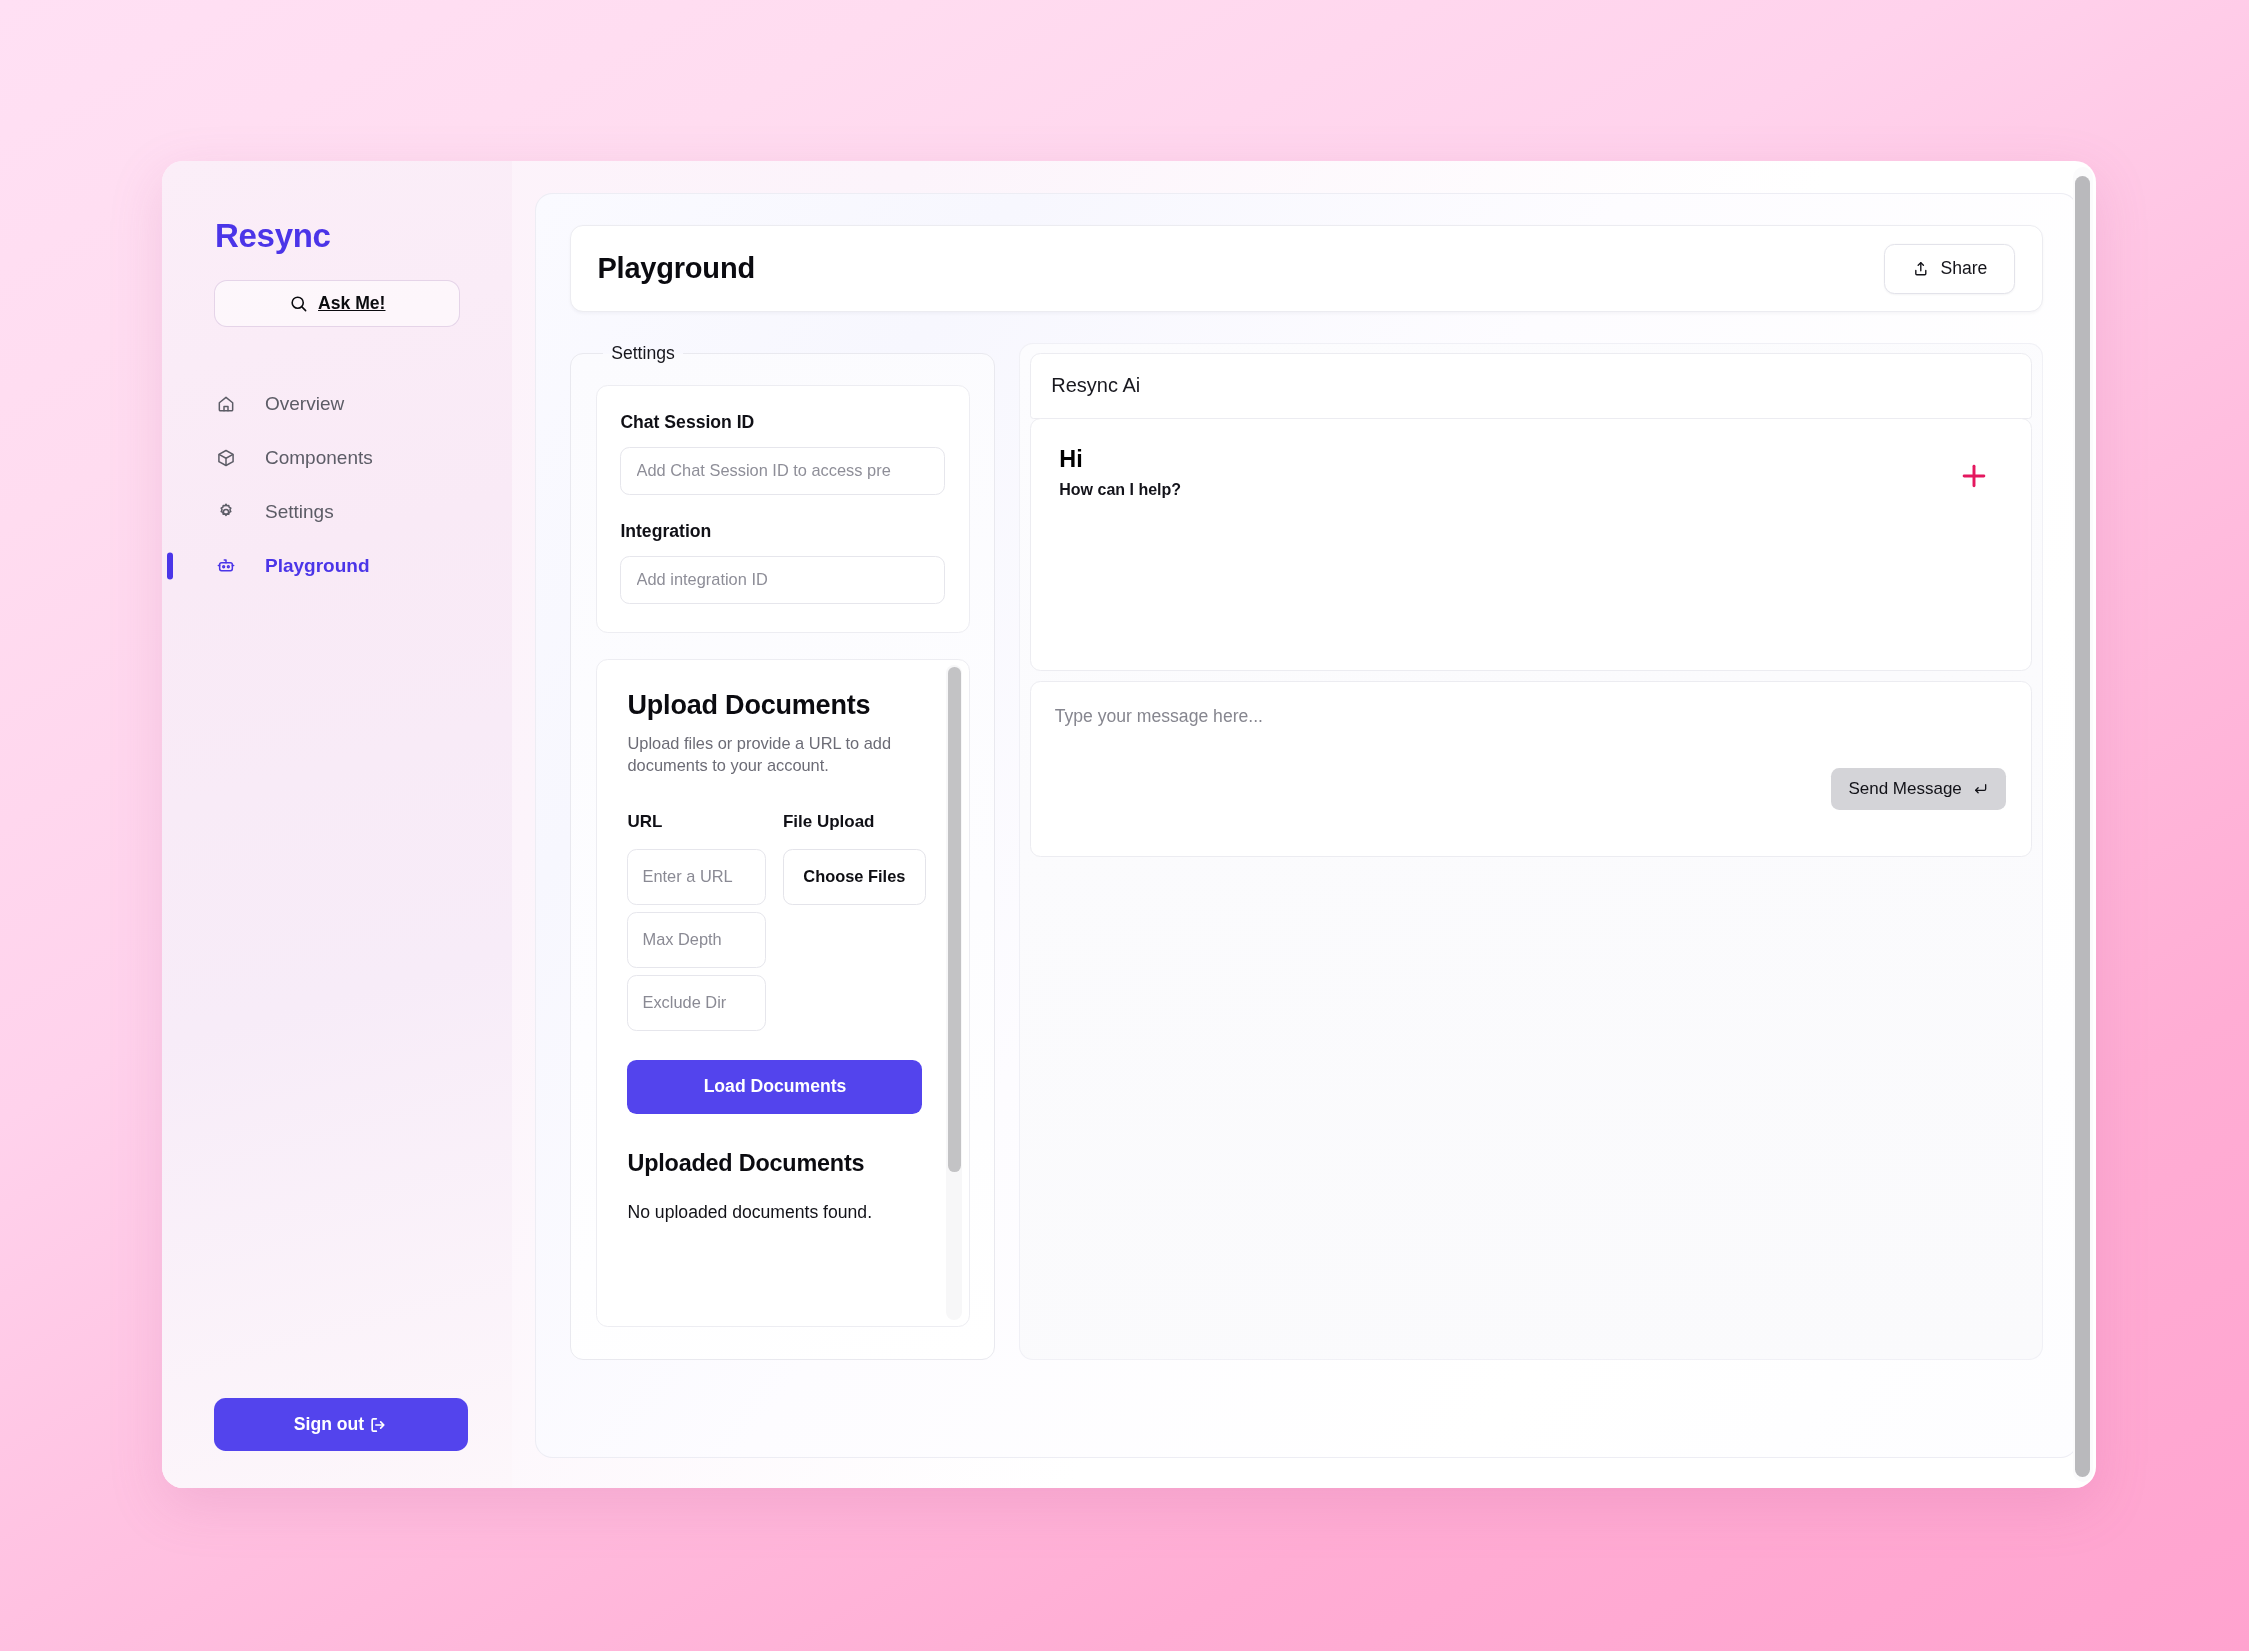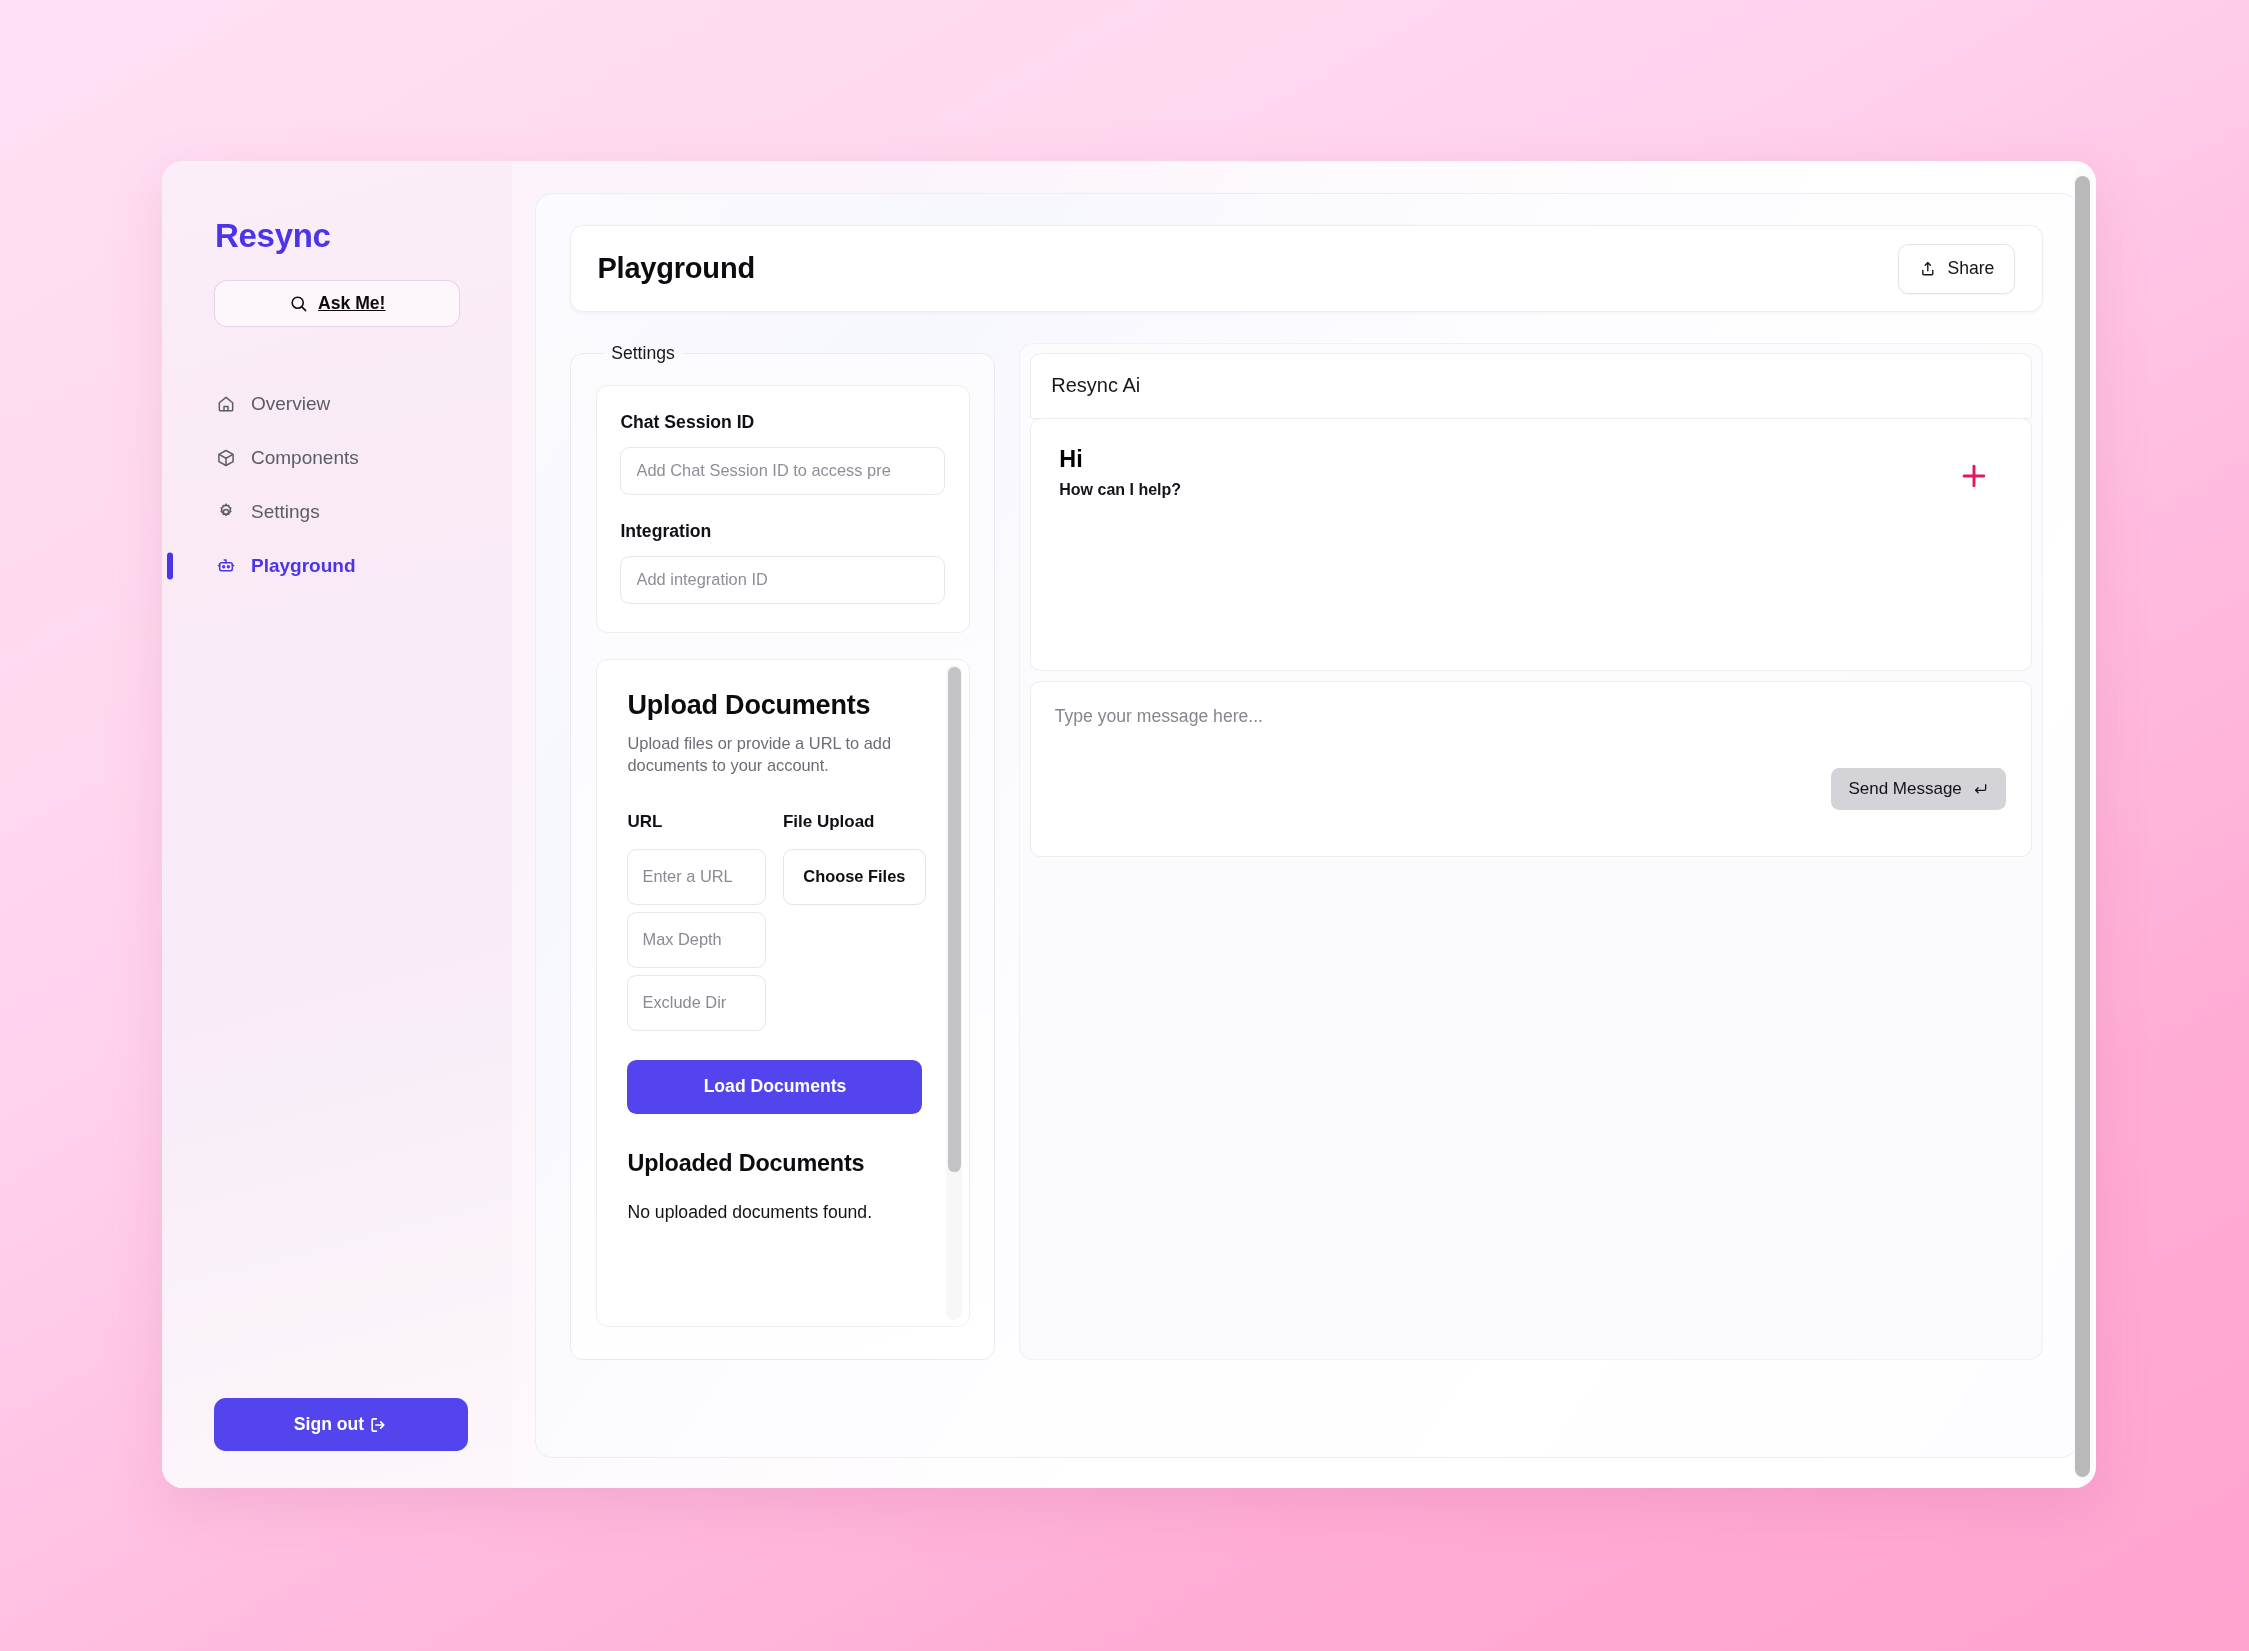--- a/index.html
+++ b/index.html
@@ -84,21 +84,21 @@
     left: 0;
     top: 216px;
     width: 100%;
   }
   .nav-item {
     position: relative;
     height: 54px;
     display: flex;
     align-items: center;
     padding-left: 53px;
-    gap: 14px;
+    gap: 28px;
     cursor: pointer;
   }
   .nav-item .ico {
     width: 22px;
     height: 22px;
     display: flex;
     align-items: center;
     justify-content: center;
     flex: 0 0 22px;
   }
@@ -176,21 +176,21 @@
     padding: 0 27px 0 26px;
   }
   .page-title {
     font-size: 29px;
     font-weight: 700;
     color: #0b0b10;
     letter-spacing: -0.2px;
   }
   .share-btn {
     height: 50px;
-    padding: 0 20px;
+    padding: 0 27px;
     border-radius: 10.5px;
     background: #fff;
     border: 0.6px solid #e3e3ea;
     display: flex;
     align-items: center;
     gap: 10.5px;
     font-size: 17.6px;
     color: #15151b;
     cursor: pointer;
     font-family: "Liberation Sans", sans-serif;

